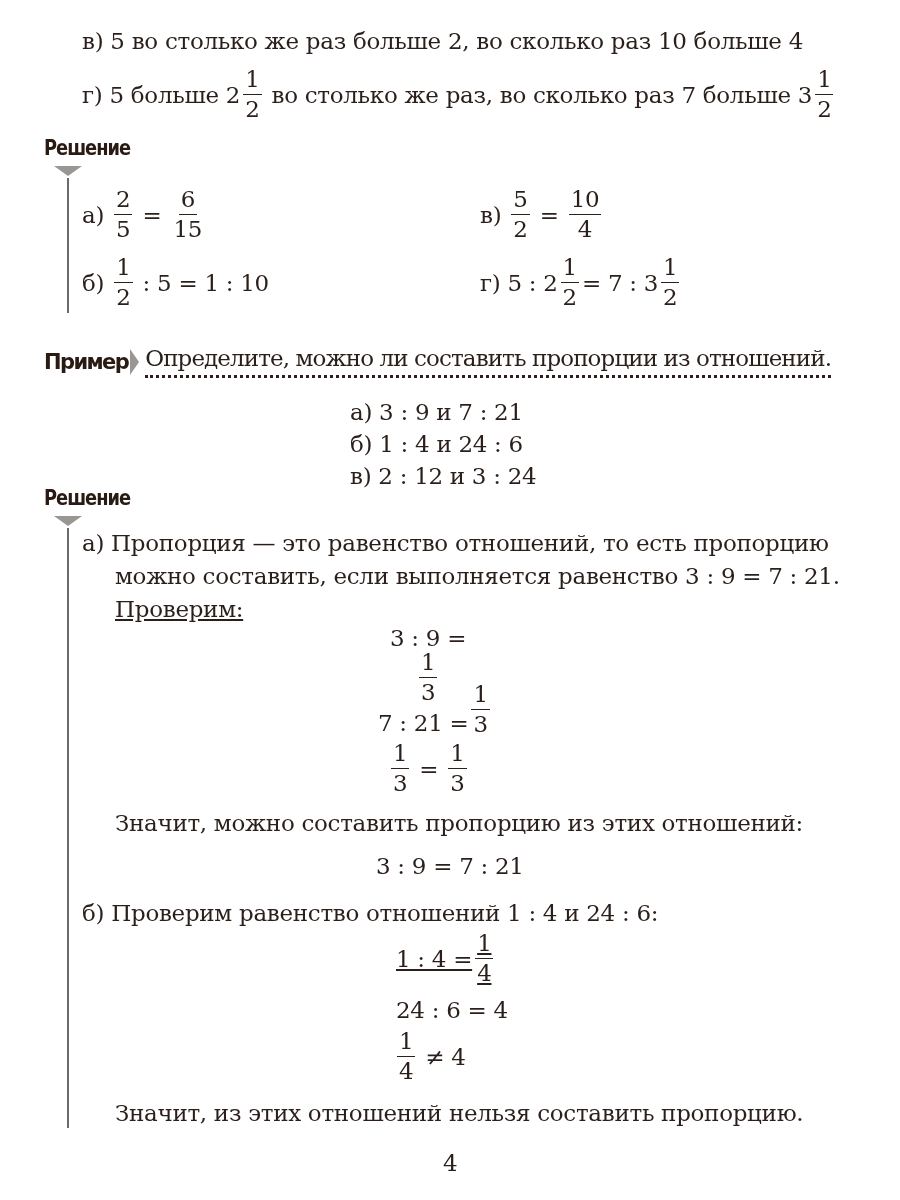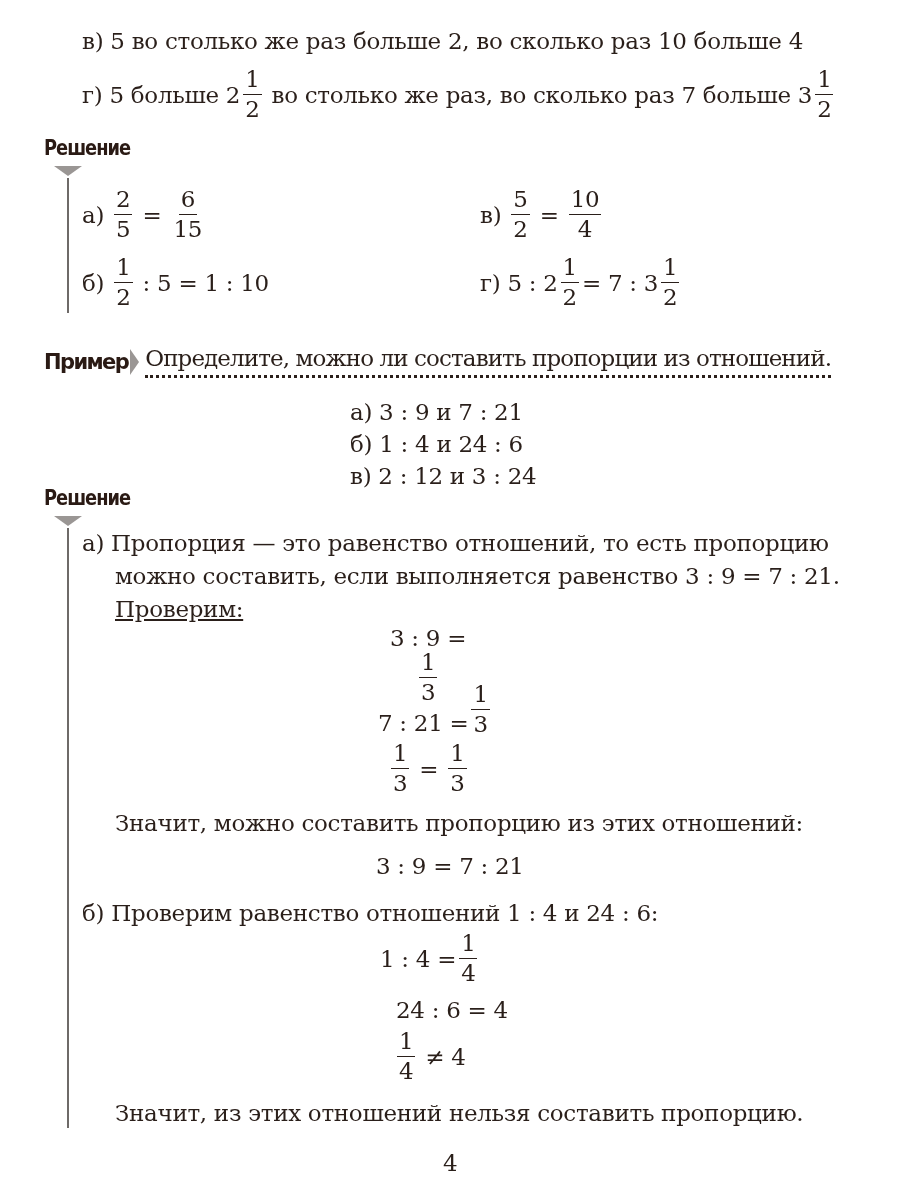--- a/index.html
+++ b/index.html
@@ -134,21 +134,21 @@
   <span class="frac">
       <span class="num">1</span>
       <span class="den">3</span>
     </span>
 </div>
 
 <div class="abs txt" style="left:115px; top:810px;">Значит, можно составить пропорцию из этих отношений:</div>
 <div class="abs txt" style="left:376px; top:853px;">3 : 9 = 7 : 21</div>
 
 <div class="abs txt" style="left:82px; top:900px;">б) Проверим равенство отношений 1 : 4 и 24 : 6:</div>
-<div class="abs txt row" style="left:380px; top:932px;">
+<div class="abs txt row" style="left:396px; top:932px;text-decoration:underline;">
   <span>1 : 4 =</span>
   <span class="frac">
       <span class="num">1</span>
       <span class="den">4</span>
     </span>
 </div>
 <div class="abs txt" style="left:396px; top:997px;">24 : 6 = 4</div>
 <div class="abs txt row" style="left:394px; top:1030px;">
   <span class="frac">
       <span class="num">1</span>

